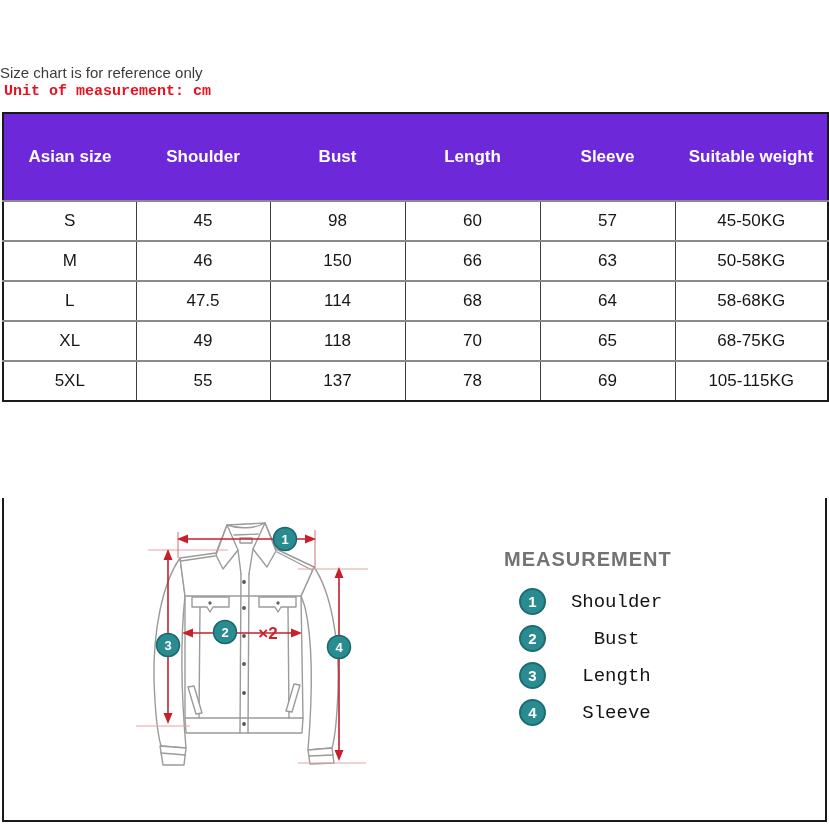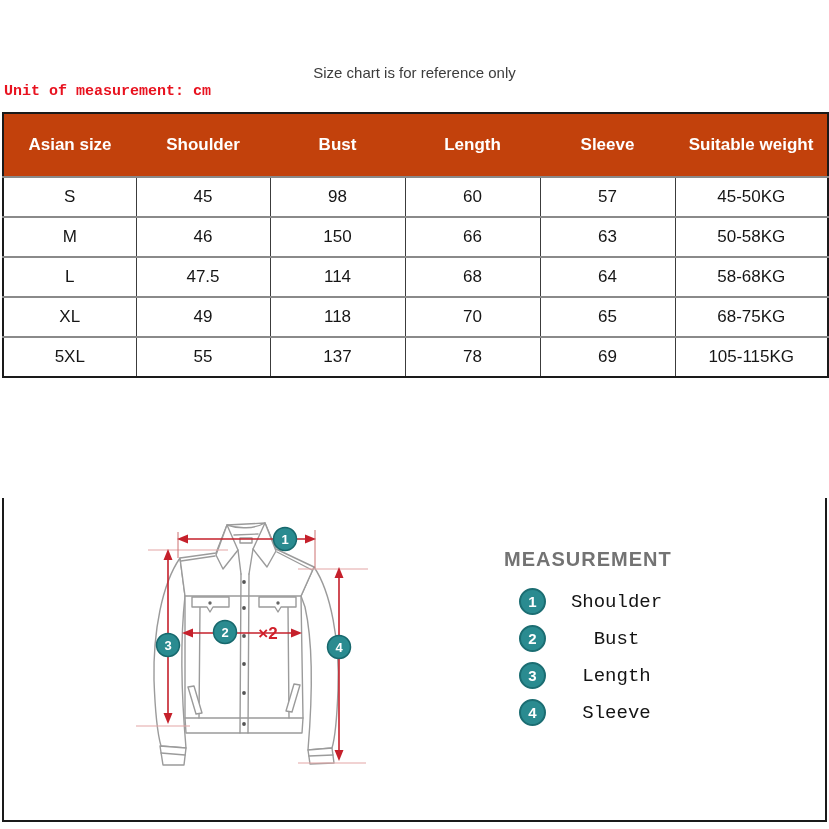--- a/index.html
+++ b/index.html
@@ -5,36 +5,36 @@
   html,body { margin:0; padding:0; background:#ffffff; }
   .page {
     position:relative; width:829px; height:829px; background:#fff;
     font-family:"Liberation Sans", sans-serif; color:#111; overflow:hidden;
   }
   .page-title {
     position:absolute; top:16px; left:0; width:100%; text-align:center;
     font-size:25px; font-weight:bold; letter-spacing:.5px; color:#181818; margin:0;
   }
   .page-subtitle {
-    position:absolute; top:64px; left:0; width:100%; text-align:center;
+    position:absolute; top:64px; left:0; width:100%; text-align:left;
     font-size:15px; color:#3c3c3c;
   }
   .unit-note {
     position:absolute; top:83px; left:4px;
     font-family:"Liberation Mono", monospace; font-weight:bold;
     font-size:15px; color:#e8121f; letter-spacing:0px;
   }
   table.size-table {
     position:absolute; top:112px; left:2px; width:825px;
     border-collapse:collapse; table-layout:fixed;
     border:2px solid #1a1a1a;
   }
   .size-table thead th {
-    background:#c2410c; color:#ffffff; height:62px;
-    font-size:17px; font-weight:bold; text-align:center; padding:0;
+    background:#6d28d9; color:#ffffff; height:62px;
+    font-size:17px; font-weight:bold; text-align:center; padding:12px;
   }
   .size-table tbody td {
     height:38px; text-align:center; vertical-align:middle;
     font-size:17px; color:#161616; background:#ffffff;
     border-top:2px solid #8a8a8a; border-right:1px solid #3c3c3c; padding:0;
   }
   .size-table tbody td:last-child { border-right:none; }
   .bottom-panel {
     position:absolute; top:498px; left:2px; width:821px; height:322px;
     border:2px solid #1a1a1a; border-top:none; background:#fff;

